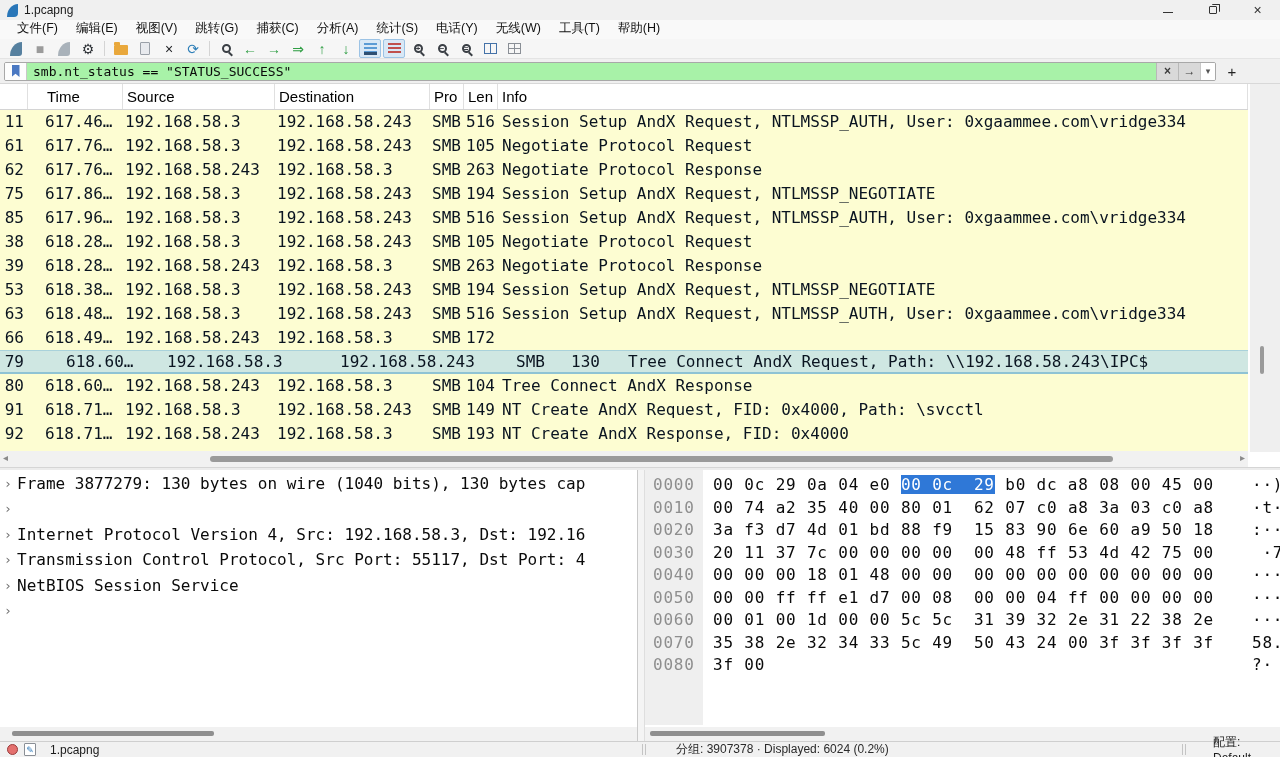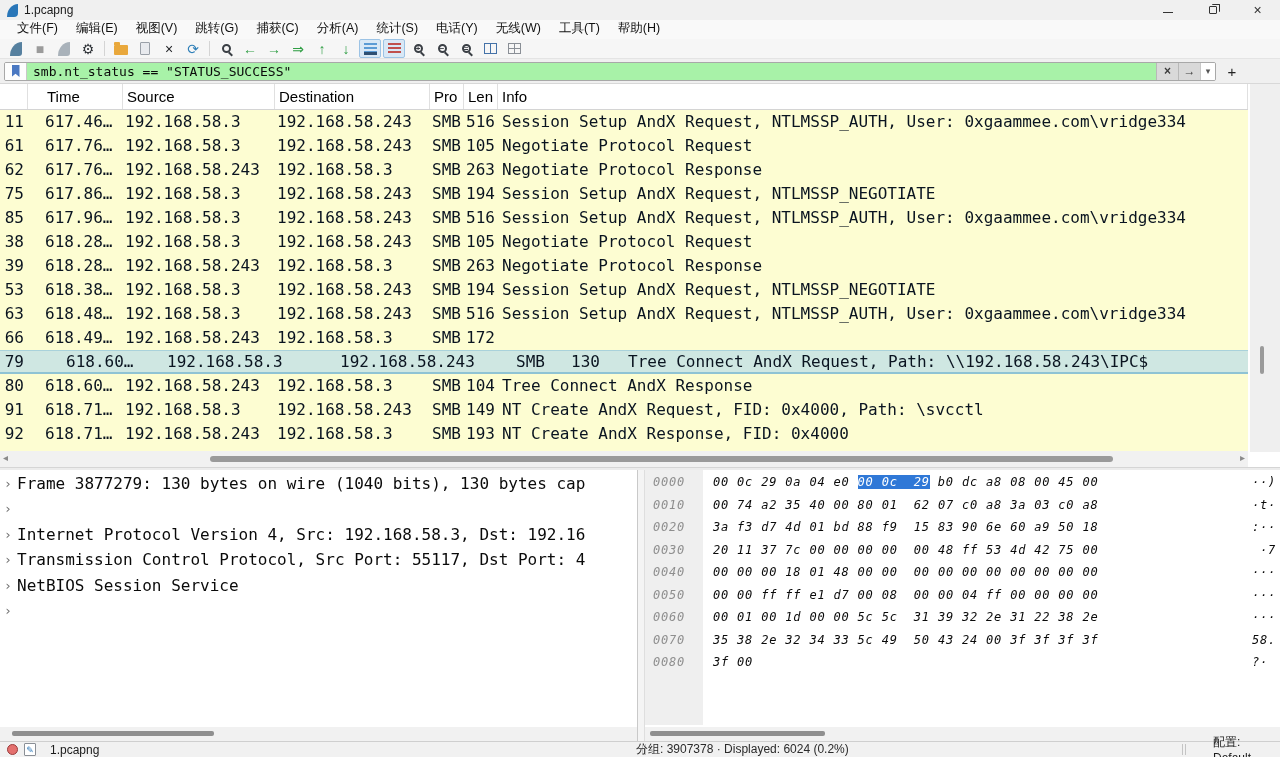--- a/index.html
+++ b/index.html
@@ -84,34 +84,34 @@
   .bottom { height:271px; display:flex; position:relative; }
   .details-pane { width:637px; background:#fff; position:relative; overflow:hidden; }
   .detail-line { height:24.5px; display:flex; align-items:center; white-space:pre; overflow:hidden;
     font-family:"DejaVu Sans Mono", monospace; font-size:16px; color:#0a0a0a; padding-left:4px; margin-top:1px; }
   .expander { color:#707070; font-size:13px; width:13px; flex:none; }
   .pane-hscroll { position:absolute; left:0; bottom:0; right:0; height:14px; background:#f1f1f1; }
   .dp-thumb { position:absolute; left:12px; top:4px; width:202px; height:5px; background:#8f8f8f; border-radius:2px; }
   .splitter { width:8px; background:#f4f4f4; border-left:1px solid #c9c9c9; border-right:1px solid #dedede; }
   .hex-pane { flex:1; background:#fff; position:relative; overflow:hidden; }
   .hex-gutter { position:absolute; left:0; top:0; width:58px; height:255px; background:#efefef; }
-  .hex-rows { position:relative; padding-top:5px; font-family:"DejaVu Sans Mono", monospace; font-size:12px;font-style:italic; }
+  .hex-rows { position:relative; padding-top:5px; font-family:"DejaVu Sans Mono", monospace; font-size:16px; }
   .hex-row { height:22.5px; position:relative; white-space:pre; }
   .hex-off { position:absolute; left:8px; color:#8e8e8e; letter-spacing:0.8px; }
   .hex-bytes { position:absolute; left:68px; color:#0a0a0a; letter-spacing:0.8px; }
   .hex-bytes .hl { background:#2f78d7; color:#fff; }
   .hex-ascii { position:absolute; left:607px; color:#0a0a0a; letter-spacing:0.8px; }
   .hp-thumb { position:absolute; left:5px; top:4px; width:175px; height:5px; background:#8f8f8f; border-radius:2px; }
 
   
   .statusbar { height:16px; background:#f1f1f1; border-top:1px solid #cfcfcf; display:flex; align-items:center; position:relative; font-size:12px; color:#1a1a1a; }
   .expert-dot { width:11px; height:11px; border-radius:50%; background:#e4706e; border:1px solid #9a3b3b; margin:0 6px 0 7px; }
   .note-icon { width:12px; height:13px; background:#fff; border:1px solid #8a8f96; border-radius:1px; font-size:9px; display:flex; align-items:center; justify-content:center; color:#2976b8; margin-right:14px; }
   .sb-sep { width:1px; height:11px; background:#c4c4c4; margin:0 2px; }
-  .sb-center { position:absolute; left:636px; color:#2a2a2a; }
+  .sb-center { position:absolute; left:676px; color:#2a2a2a; }
   .sb-sep1 { position:absolute; left:640px; } .sb-sep1b { position:absolute; left:643px; }
   .sb-sep2 { position:absolute; left:1180px; } .sb-sep2b { position:absolute; left:1183px; }
   .sb-right { position:absolute; left:1213px; color:#1a1a1a; }
 </style>
 </head>
 <body>
 
 <div class="titlebar">
   <div class="app-fin"></div>
   <div class="title-text">1.pcapng</div>

